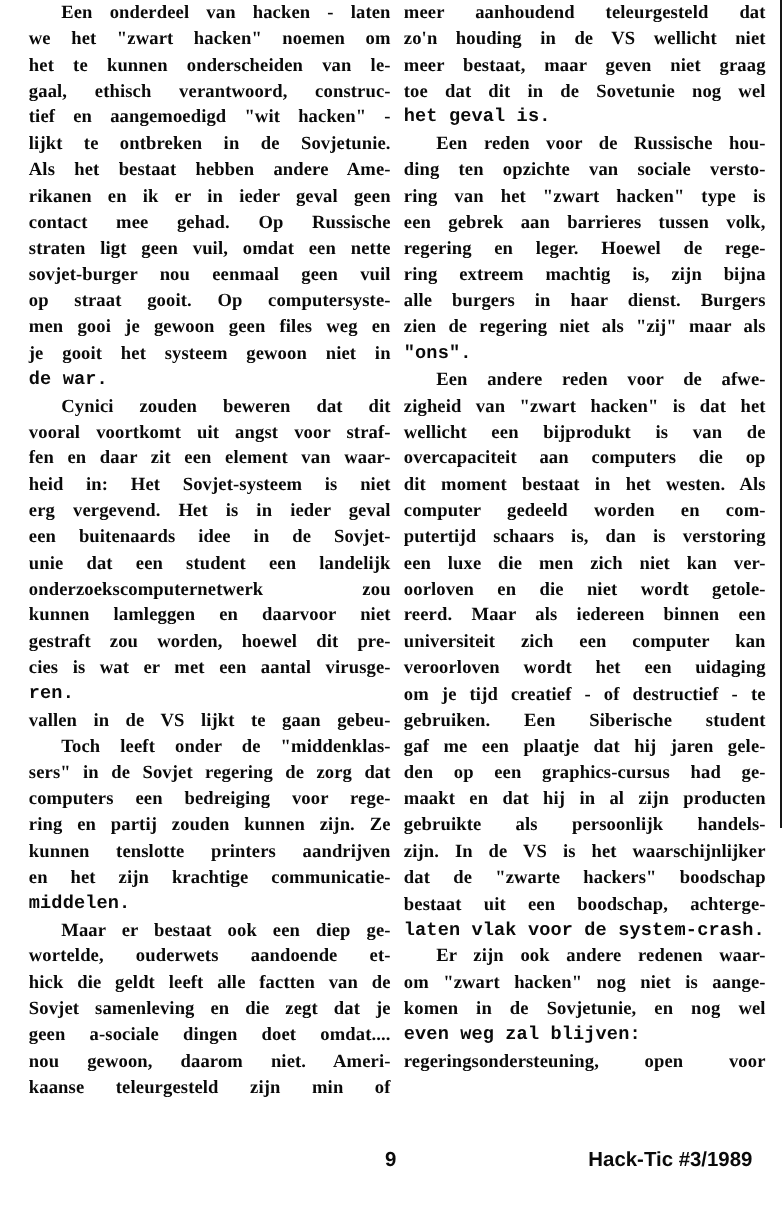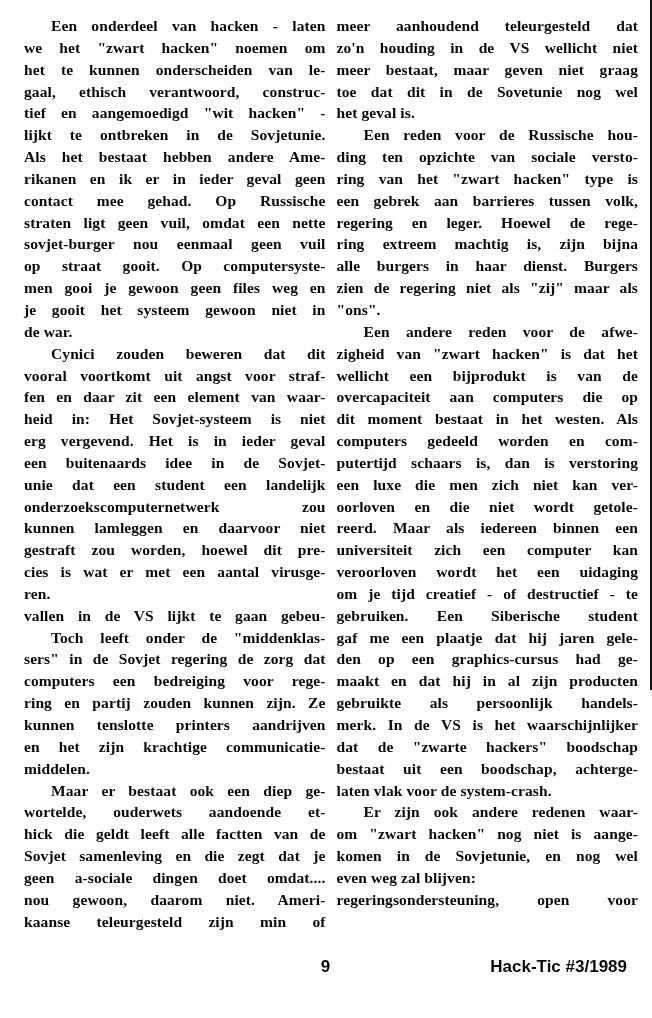--- a/index.html
+++ b/index.html
@@ -10,42 +10,42 @@
   body {
     width: 652px;
     height: 1018px;
     position: relative;
     overflow: hidden;
     font-family: "Liberation Serif", "DejaVu Serif", serif;
     color: #0a0a0a;
   }
   .page {
     position: absolute;
-    top: 15px;
+    top: 0;
     left: 24px;
     right: 14px;
     display: flex;
     gap: 11px;
   }
   .column {
     flex: 1 1 0;
     min-width: 0;
   }
   .paragraph { margin: 0; }
   .line {
     font-size: 15.5px;
     font-weight: bold;
     line-height: 21.85px;
     white-space: normal;
     text-align: justify;
     text-align-last: justify;
     letter-spacing: 0.1px;
   }
   .line.indent { text-indent: 27px; }
-  .line.para-end { text-align-last: left; }
+  .line.para-end { text-align-last: left; font-family: Liberation Mono, monospace; }
   .footer {
     position: absolute;
     top: 956px;
     left: 24px;
     right: 25px;
     height: 24px;
     font-family: "Liberation Sans", "DejaVu Sans", sans-serif;
     font-weight: bold;
     font-size: 17px;
     line-height: 22px;
@@ -144,34 +144,34 @@
         <div class="line">alle burgers in haar dienst. Burgers</div>
         <div class="line">zien de regering niet als "zij" maar als</div>
         <div class="line para-end">"ons".</div>
       </div>
       <div class="paragraph">
         <div class="line indent">Een andere reden voor de afwe-</div>
         <div class="line">zigheid van "zwart hacken" is dat het</div>
         <div class="line">wellicht een bijprodukt is van de</div>
         <div class="line">overcapaciteit aan computers die op</div>
         <div class="line">dit moment bestaat in het westen. Als</div>
-        <div class="line">computers gedeeld worden en com-</div>
+        <div class="line">computer gedeeld worden en com-</div>
         <div class="line">putertijd schaars is, dan is verstoring</div>
         <div class="line">een luxe die men zich niet kan ver-</div>
         <div class="line">oorloven en die niet wordt getole-</div>
         <div class="line">reerd. Maar als iedereen binnen een</div>
         <div class="line">universiteit zich een computer kan</div>
         <div class="line">veroorloven wordt het een uidaging</div>
         <div class="line">om je tijd creatief - of destructief - te</div>
         <div class="line">gebruiken. Een Siberische student</div>
         <div class="line">gaf me een plaatje dat hij jaren gele-</div>
         <div class="line">den op een graphics-cursus had ge-</div>
         <div class="line">maakt en dat hij in al zijn producten</div>
         <div class="line">gebruikte als persoonlijk handels-</div>
-        <div class="line">merk. In de VS is het waarschijnlijker</div>
+        <div class="line">zijn. In de VS is het waarschijnlijker</div>
         <div class="line">dat de "zwarte hackers" boodschap</div>
         <div class="line">bestaat uit een boodschap, achterge-</div>
         <div class="line para-end">laten vlak voor de system-crash.</div>
       </div>
       <div class="paragraph">
         <div class="line indent">Er zijn ook andere redenen waar-</div>
         <div class="line">om "zwart hacken" nog niet is aange-</div>
         <div class="line">komen in de Sovjetunie, en nog wel</div>
         <div class="line para-end">even weg zal blijven:</div>
       </div>

